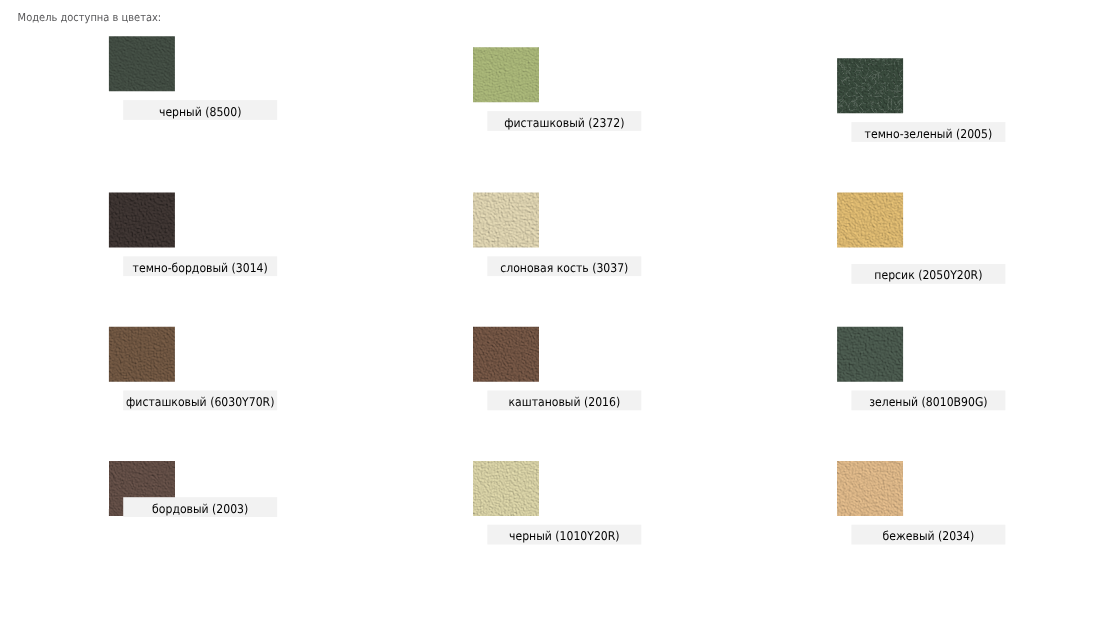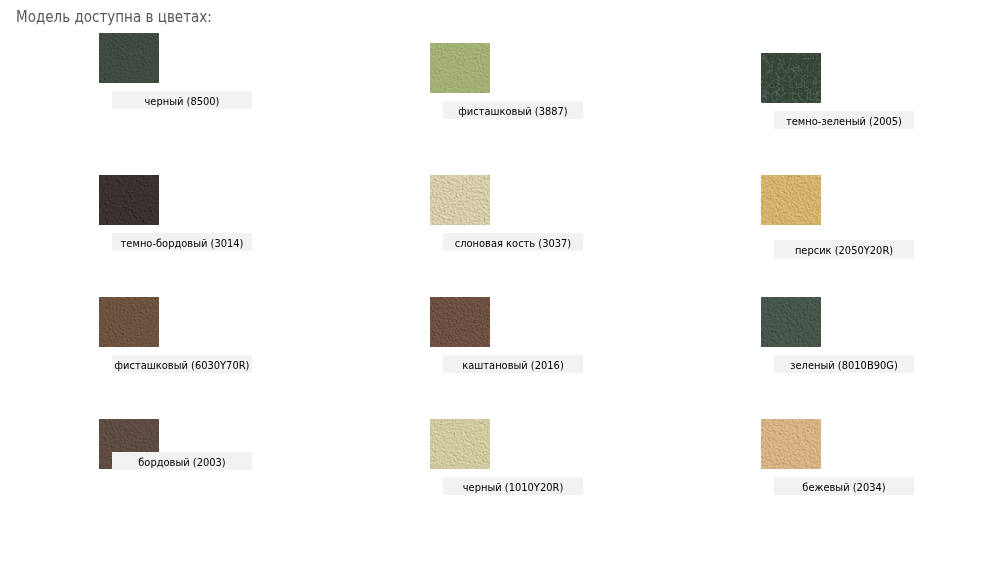--- a/index.html
+++ b/index.html
@@ -5,21 +5,21 @@
 <style>
   html,body{margin:0;padding:0;background:#ffffff;}
   body{
     width:1008px;height:563px;overflow:hidden;
     font-family:"DejaVu Sans",sans-serif;
     color:#111111;
   }
   #stage{position:relative;width:1008px;height:563px;background:#ffffff;}
   #page-title{
     position:absolute;left:16px;top:10px;
-    font-size:15px;font-stretch:condensed;line-height:14px;
+    font-size:10px;font-stretch:condensed;line-height:14px;
     color:#58585a;white-space:nowrap;
   }
   #swatch-grid{position:absolute;left:0;top:0;width:1008px;height:426px;}
   .swatch-cell{position:absolute;left:0;top:0;}
   .swatch-tile{position:absolute;width:60px;height:50px;display:block;}
   .swatch-label{
     position:absolute;width:140px;height:18px;
     background:#f2f2f2;color:#000000;
     font-size:11px;font-stretch:condensed;line-height:21px;
     text-align:center;white-space:nowrap;overflow:hidden;
@@ -119,21 +119,21 @@
     <div class="swatch-cell">
       <svg class="swatch-tile" viewBox="0 0 60 50" preserveAspectRatio="none" style="left:99px;top:33px">
         <rect class="swatch-grain" x="0" y="0" width="60" height="50" fill="#49554a" filter="url(#grain0)"></rect>
       </svg>
       <div class="swatch-label" style="left:112px;top:91px">черный (8500)</div>
     </div>
     <div class="swatch-cell">
       <svg class="swatch-tile" viewBox="0 0 60 50" preserveAspectRatio="none" style="left:430px;top:43px">
         <rect class="swatch-grain" x="0" y="0" width="60" height="50" fill="#b1bf7e" filter="url(#grain1)"></rect>
       </svg>
-      <div class="swatch-label" style="left:443px;top:101px">фисташковый (3887)</div>
+      <div class="swatch-label" style="left:443px;top:101px">фисташковый (2372)</div>
     </div>
     <div class="swatch-cell">
       <svg class="swatch-tile" viewBox="0 0 60 50" preserveAspectRatio="none" style="left:761px;top:53px">
         <rect class="swatch-grain" x="0" y="0" width="60" height="50" fill="#3e5142" filter="url(#grain2)"></rect>
         <rect class="swatch-veins" x="0" y="0" width="60" height="50" fill="#7e9184" filter="url(#vein2)" opacity="0.22"></rect>
       </svg>
       <div class="swatch-label" style="left:774px;top:111px">темно-зеленый (2005)</div>
     </div>
     <div class="swatch-cell">
       <svg class="swatch-tile" viewBox="0 0 60 50" preserveAspectRatio="none" style="left:99px;top:175px">

